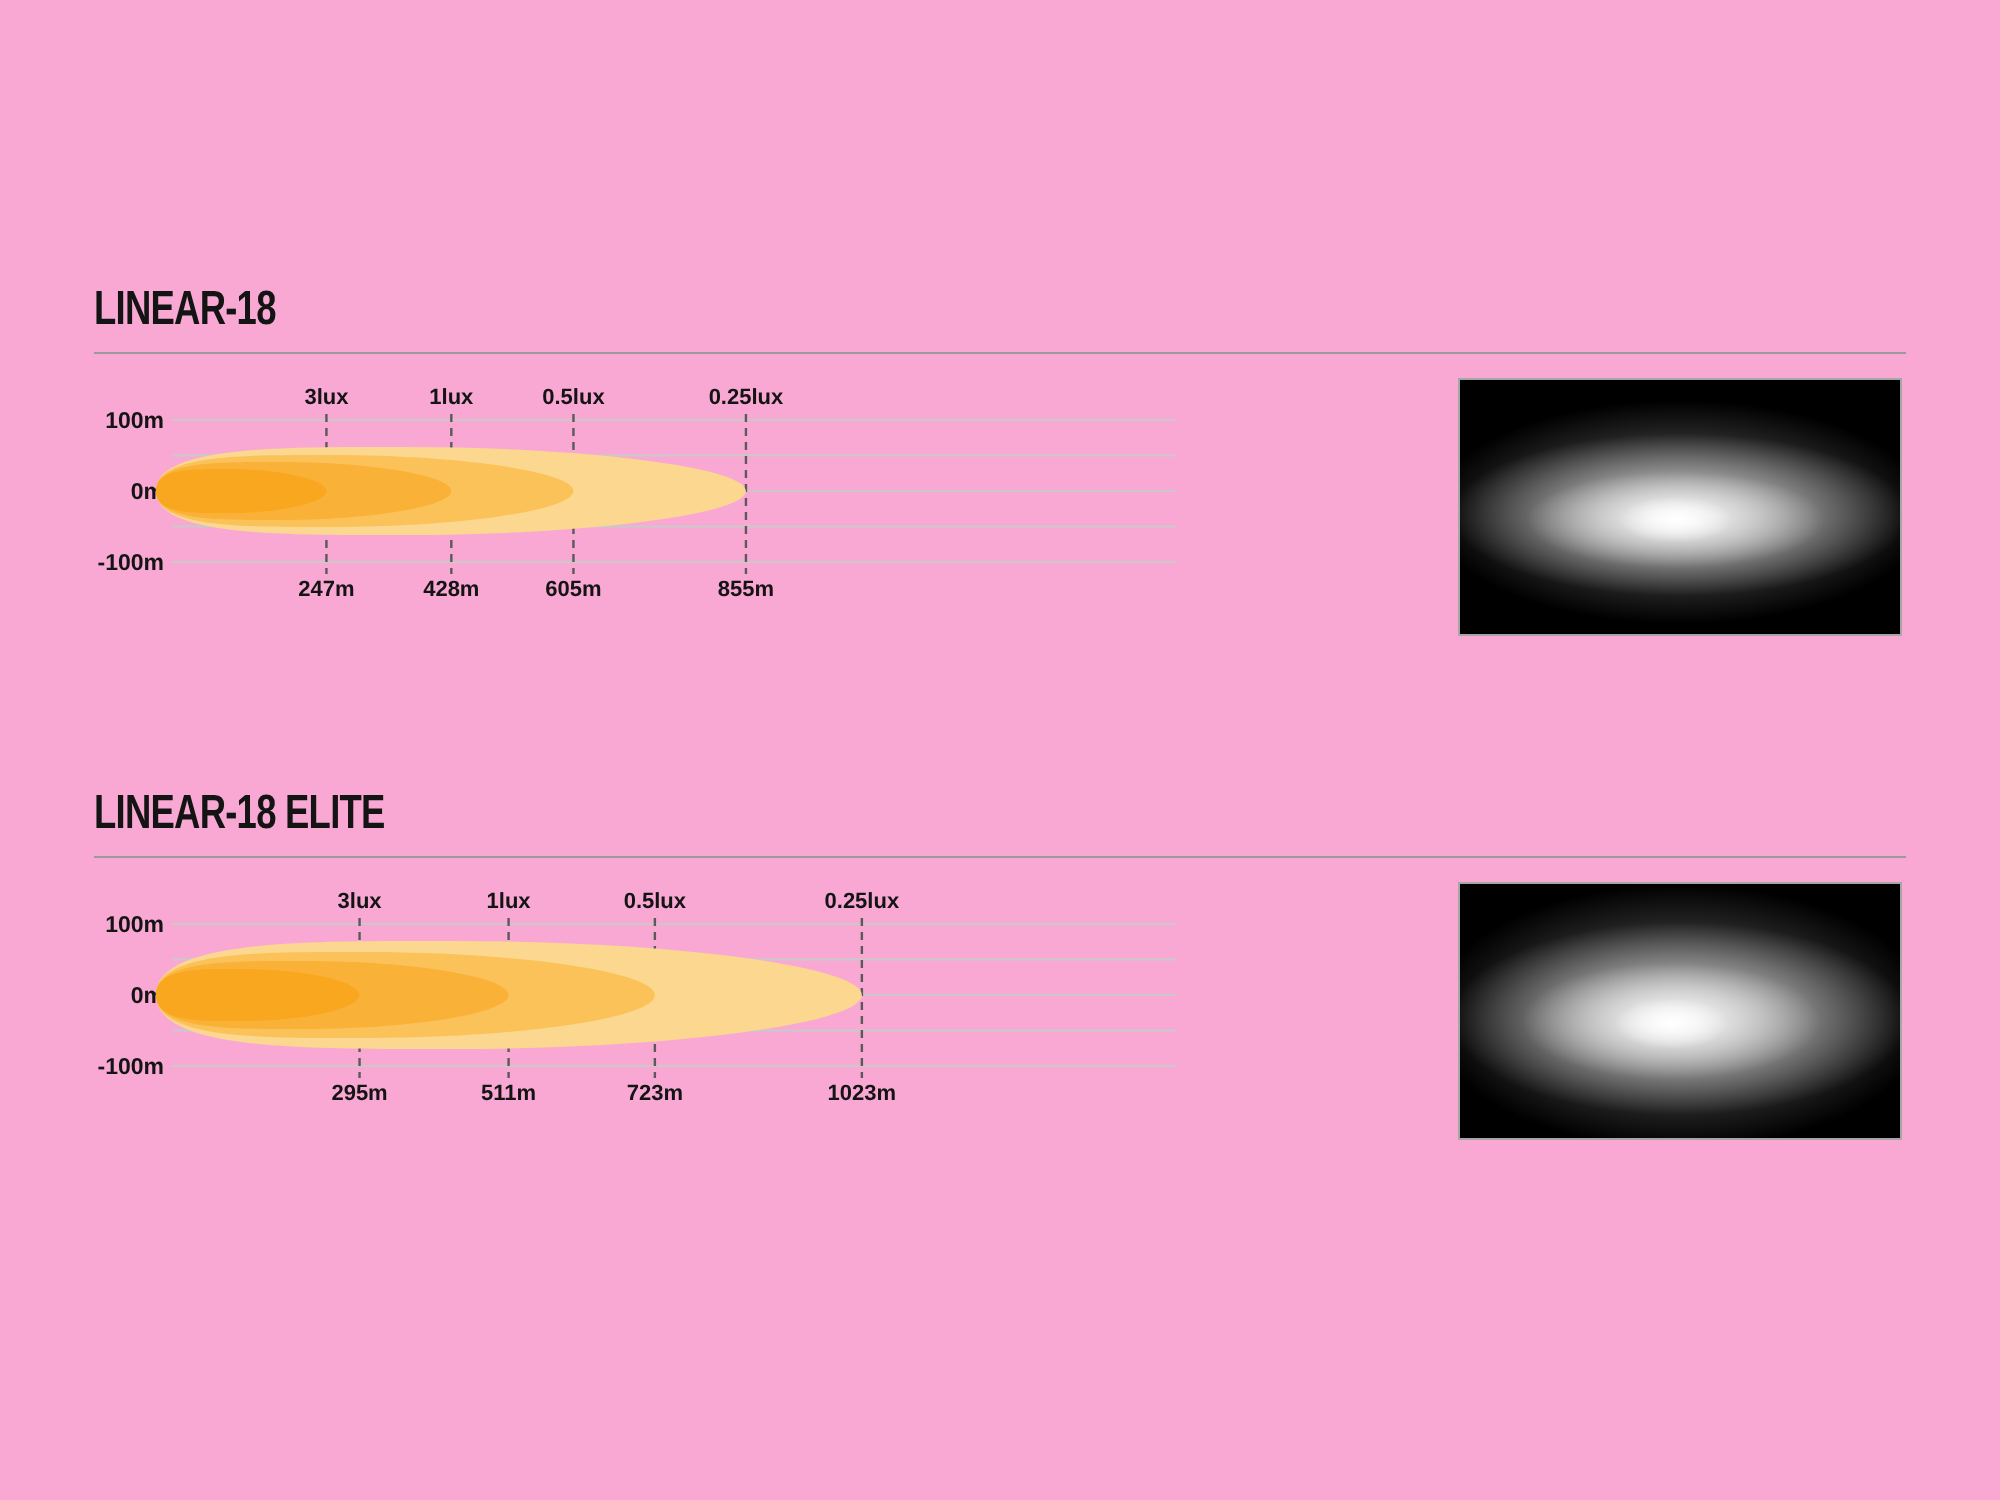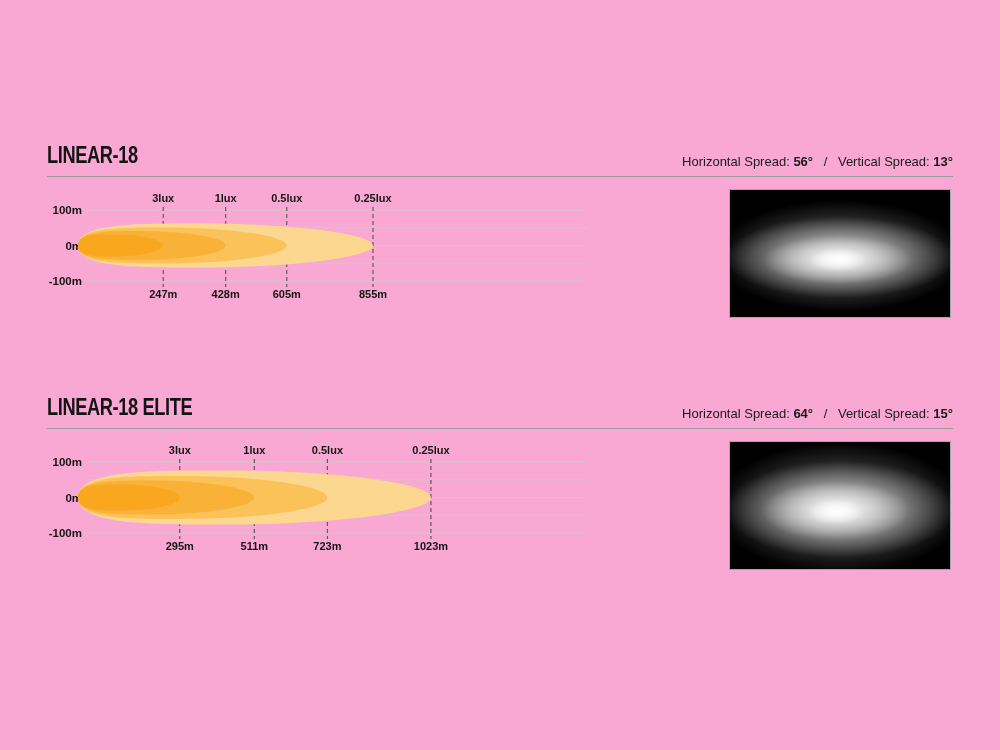--- a/index.html
+++ b/index.html
@@ -31,27 +31,20 @@
     radial-gradient(ellipse 57% 52% at 50% 52%, rgba(128,128,128,.92), rgba(128,128,128,0));}
   svg text{font-family:"Liberation Sans",sans-serif;font-weight:700;fill:#141414;}
 </style>
 </head>
 <body>
 
 <div class="canvas">
 
   <div class="sec sec-1">
     <div class="title">LINEAR-18</div>
-    <div class="spread">
-      <span>Horizontal Spread:</span>
-      <b>56°</b>
-      <span class="sep">/</span>
-      <span>Vertical Spread:</span>
-      <b>13°</b>
-    </div>
     <div class="rule"></div>
     <svg class="diagram" width="555" height="115" viewBox="0 0 555 115">
         <line x1="46" y1="23" x2="548" y2="23" stroke="#c9c9c9" stroke-width="1"></line>
         <line x1="46" y1="40.75" x2="548" y2="40.75" stroke="#c9c9c9" stroke-width="1"></line>
         <line x1="46" y1="58.5" x2="548" y2="58.5" stroke="#c9c9c9" stroke-width="1"></line>
         <line x1="46" y1="76.25" x2="548" y2="76.25" stroke="#c9c9c9" stroke-width="1"></line>
         <line x1="46" y1="94" x2="548" y2="94" stroke="#c9c9c9" stroke-width="1"></line>
         <text x="42" y="27" text-anchor="end" font-size="11.5">100m</text>
         <text x="42" y="62.5" text-anchor="end" font-size="11.5">0m</text>
         <text x="42" y="98" text-anchor="end" font-size="11.5">-100m</text>
@@ -88,27 +81,20 @@
         <text x="332.97499999999997" y="15" text-anchor="middle" font-size="11">0.25lux</text>
         <text x="332.97499999999997" y="111" text-anchor="middle" font-size="11">855m</text>
       </svg>
     <div class="beam-photo">
       <div class="glow glow-a"></div>
     </div>
   </div>
 
   <div class="sec sec-2">
     <div class="title">LINEAR-18 ELITE</div>
-    <div class="spread">
-      <span>Horizontal Spread:</span>
-      <b>64°</b>
-      <span class="sep">/</span>
-      <span>Vertical Spread:</span>
-      <b>15°</b>
-    </div>
     <div class="rule"></div>
     <svg class="diagram" width="555" height="115" viewBox="0 0 555 115">
         <line x1="46" y1="23" x2="548" y2="23" stroke="#c9c9c9" stroke-width="1"></line>
         <line x1="46" y1="40.75" x2="548" y2="40.75" stroke="#c9c9c9" stroke-width="1"></line>
         <line x1="46" y1="58.5" x2="548" y2="58.5" stroke="#c9c9c9" stroke-width="1"></line>
         <line x1="46" y1="76.25" x2="548" y2="76.25" stroke="#c9c9c9" stroke-width="1"></line>
         <line x1="46" y1="94" x2="548" y2="94" stroke="#c9c9c9" stroke-width="1"></line>
         <text x="42" y="27" text-anchor="end" font-size="11.5">100m</text>
         <text x="42" y="62.5" text-anchor="end" font-size="11.5">0m</text>
         <text x="42" y="98" text-anchor="end" font-size="11.5">-100m</text>

